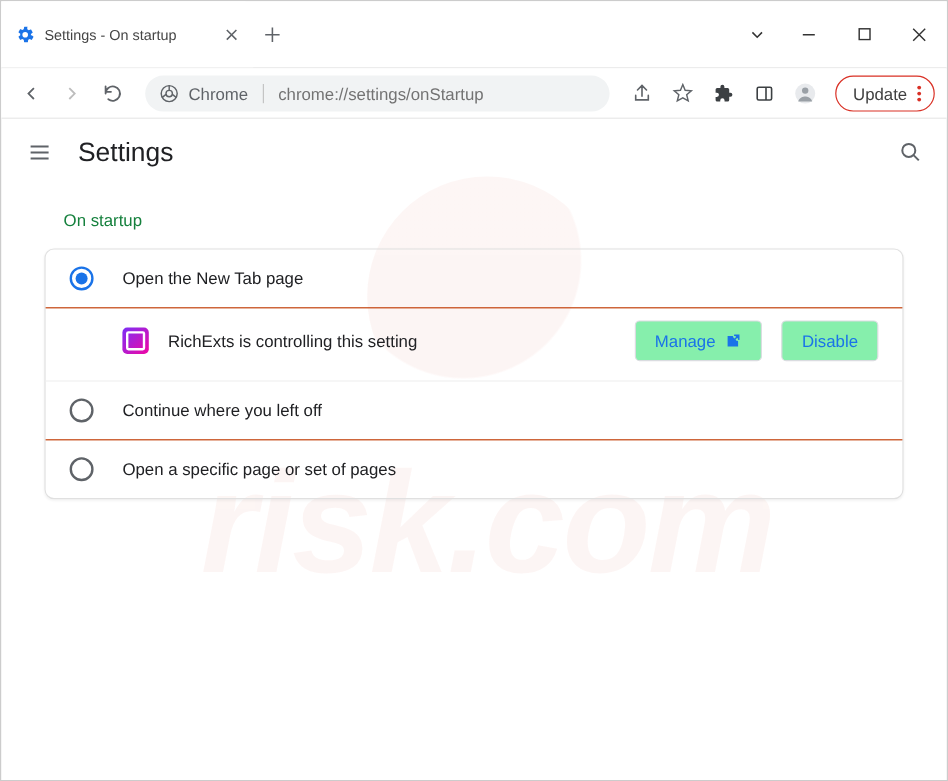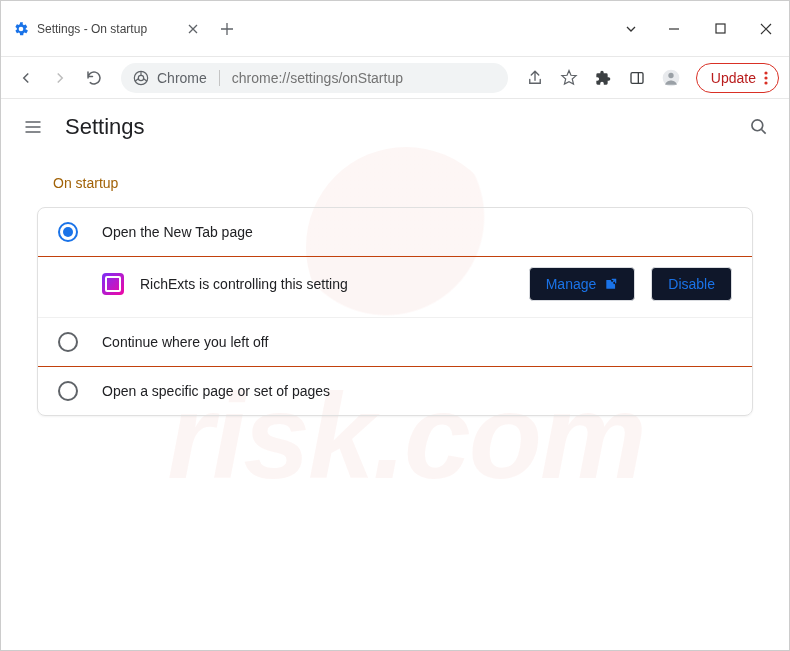--- a/index.html
+++ b/index.html
@@ -23,44 +23,44 @@
 
 
 .toolbar { height: 42px; display: flex; align-items: center; padding: 0 10px; gap: 4px; background: #fff; border-bottom: 1px solid #e8e8e8; position: relative; z-index: 1; }
 .navbtn { width: 30px; height: 30px; display: flex; align-items: center; justify-content: center; color: #5f6368; border-radius: 50%; }
 .navbtn.disabled { color: #bdbdbd; }
 .omnibox { flex: 1; height: 30px; background: #f1f3f4; border-radius: 15px; display: flex; align-items: center; padding: 0 12px; gap: 8px; margin: 0 8px; }
 .omnibox .origin { font-size: 14px; color: #5f6368; }
 .omnibox .sep { width: 1px; height: 16px; background: #c4c4c4; margin: 0 4px; }
 .omnibox .url { font-size: 14px; color: #737373; }
 .tbicon { width: 30px; height: 30px; display: flex; align-items: center; justify-content: center; color: #5f6368; }
-.update { height: 30px; border: 1px solid #d93025; color: #b91c1c; background: #fff; border-radius: 15px; padding: 0 10px 0 14px; display: flex; align-items: center; gap: 8px; font-size: 14px; margin-left: 6px; }
+.update { height: 30px; border: 1px solid #d93025; color: #404040; background: #fff; border-radius: 15px; padding: 0 10px 0 14px; display: flex; align-items: center; gap: 8px; font-size: 14px; margin-left: 6px; }
 
 
 .appheader { height: 56px; display: flex; align-items: center; padding: 0 20px; position: relative; z-index: 1; }
 .menuicon { width: 24px; height: 24px; display: flex; align-items: center; justify-content: center; margin-right: 20px; }
 .appheader h1 { font-size: 22px; font-weight: 500; color: #202124; }
 .searchicon { margin-left: auto; color: #5f6368; }
 
 
 .content { padding: 20px 36px; position: relative; z-index: 1; }
-.section-title { font-size: 14px; color: #a16207; margin-bottom: 16px; margin-left: 16px; }
+.section-title { font-size: 14px; color: #15803d; margin-bottom: 16px; margin-left: 16px; }
 .card { border: 1px solid #e0e0e0; border-radius: 8px; background: rgba(255,255,255,0); box-shadow: 0 1px 2px rgba(0,0,0,0.05); }
 .opt { display: flex; align-items: center; padding: 14px 20px; gap: 24px; border-bottom: 1px solid #c2410c; }
 .opt:last-child { border-bottom: none; }
 .radio { width: 20px; height: 20px; border: 2px solid #5f6368; border-radius: 50%; flex-shrink: 0; position: relative; }
 .radio.sel { border-color: #1a73e8; }
 .radio.sel::after { content: ''; position: absolute; top: 3px; left: 3px; width: 10px; height: 10px; background: #1a73e8; border-radius: 50%; }
 .opt .label { font-size: 14px; color: #202124; }
 
 .controller { display: flex; align-items: center; padding: 10px 20px 16px 64px; gap: 16px; border-bottom: 1px solid #f0f0f0; }
 .exticon { width: 22px; height: 22px; background: linear-gradient(135deg, #7b2ff7, #f107a3); border-radius: 4px; flex-shrink: 0; display: flex; align-items: center; justify-content: center; }
 .exticon::after { content: ''; width: 12px; height: 12px; border: 2px solid #fff; border-radius: 2px; }
 .controller .msg { font-size: 14px; color: #202124; flex: 1; }
-.obtn { height: 34px; padding: 0 16px; border: 1px solid #dadce0; background: #0f172a; color: #1a73e8; font-size: 14px; border-radius: 4px; display: flex; align-items: center; gap: 8px; }
+.obtn { height: 34px; padding: 0 16px; border: 1px solid #dadce0; background: #86efac; color: #1a73e8; font-size: 14px; border-radius: 4px; display: flex; align-items: center; gap: 8px; }
 .obtn svg { fill: #1a73e8; }
 
 svg { display: block; }
 </style>
 </head>
 <body>
 
 <div class="wm">
   <div class="lens"></div>
   <div class="txt">risk.com</div>

